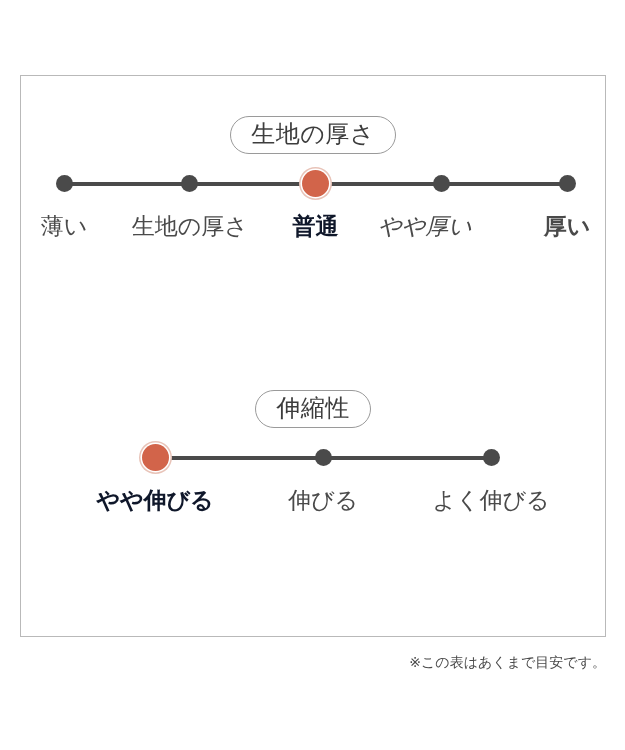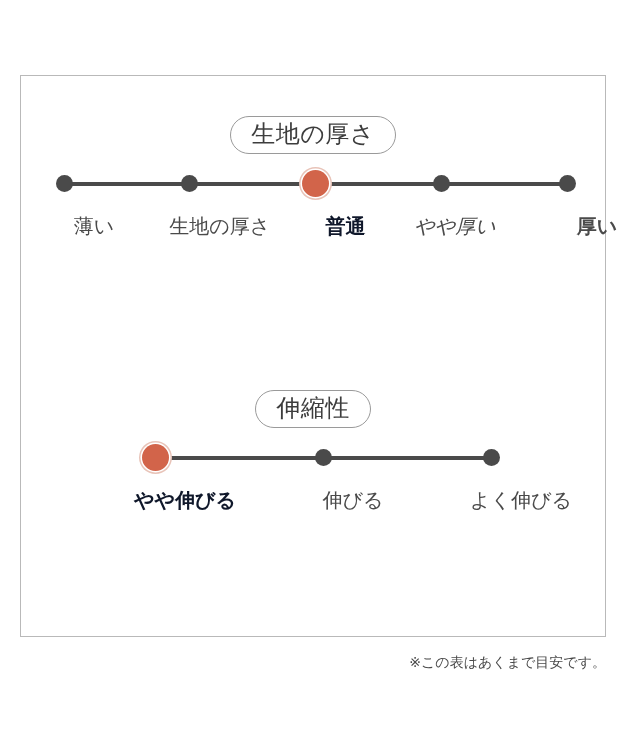--- a/index.html
+++ b/index.html
@@ -91,25 +91,24 @@
   
   .labels {
     position: relative;
     width: 586px;
     height: 34px;
   }
   .tick-label {
     position: absolute;
     top: 0;
     transform: translateX(-50%);
-    font-size: 20px;
+    font-size: 23px;
     line-height: 24px;
     color: #4a4a4a;
     white-space: nowrap;
-    margin-left: 30px;
   }
   .tick-label.active {
     font-weight: bold;
     color: #0f172a;
   }
 
   
   #footer-note {
     position: absolute;
     right: 19px;

